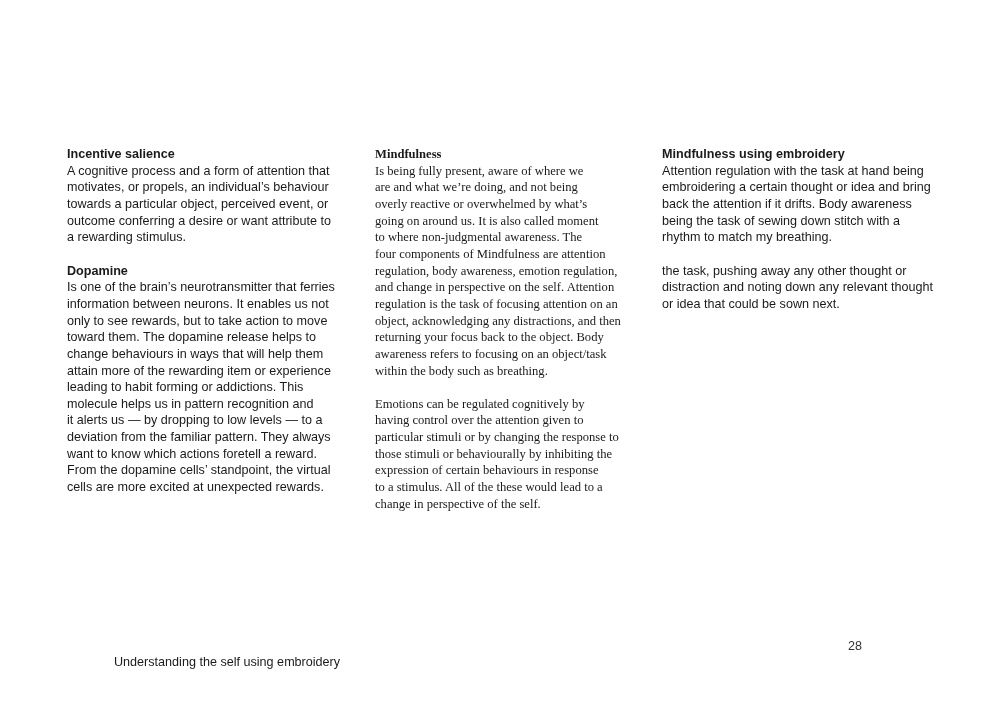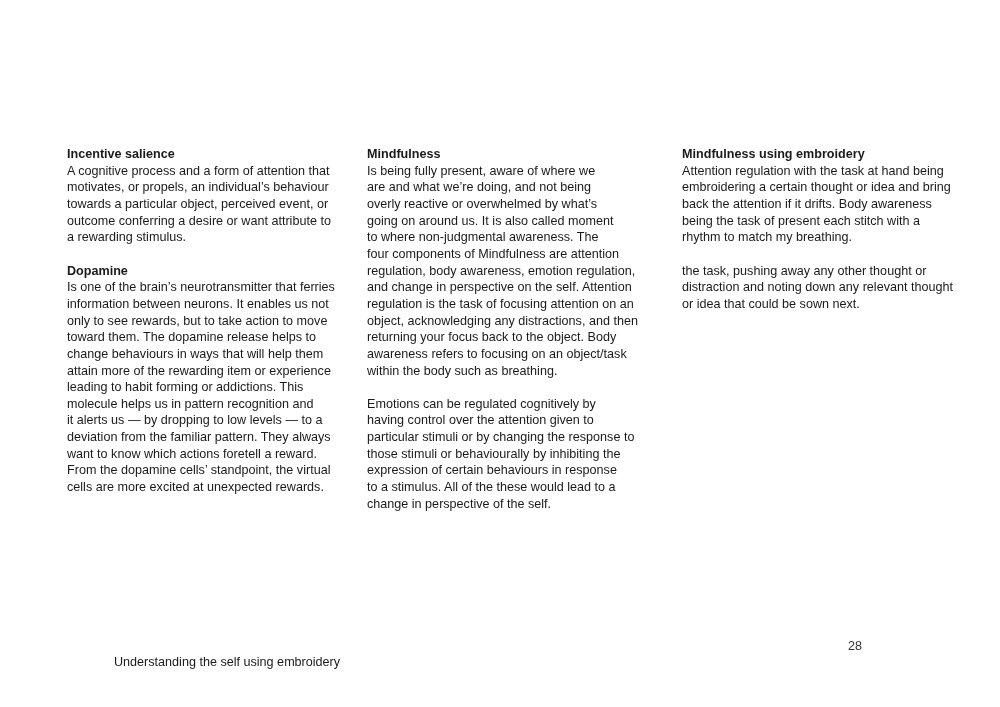--- a/index.html
+++ b/index.html
@@ -22,22 +22,22 @@
       background: #ffffff;
     }
     .column {
       position: absolute;
       top: 146px;
       width: 292px;
       font-size: 12.6px;
       line-height: 16.65px;
     }
     .col-1 { left: 67px; }
-    .col-2 { left: 367px; }
-    .col-3 { left: 682px; }
+    .col-2 { left: 375px; font-family: Liberation Serif, serif; }
+    .col-3 { left: 662px; }
     .section { margin: 0 0 16.65px 0; }
     .section-title {
       font-weight: bold;
       margin: 0;
       white-space: nowrap;
     }
     .para { margin: 0 0 16.65px 0; }
     .para:last-child { margin-bottom: 0; }
     .line {
       display: block;
@@ -125,21 +125,21 @@
         </div>
       </div>
     </div>
   <div class="column col-3">
       <div class="section">
         <div class="section-title">Mindfulness using embroidery</div>
         <div class="para">
           <span class="line">Attention regulation with the task at hand being</span>
           <span class="line">embroidering a certain thought or idea and bring</span>
           <span class="line">back the attention if it drifts. Body awareness</span>
-          <span class="line">being the task of present each stitch with a</span>
+          <span class="line">being the task of sewing down stitch with a</span>
           <span class="line">rhythm to match my breathing.</span>
         </div>
         <div class="para">
           <span class="line">the task, pushing away any other thought or</span>
           <span class="line">distraction and noting down any relevant thought</span>
           <span class="line">or idea that could be sown next.</span>
         </div>
       </div>
     </div>
 

